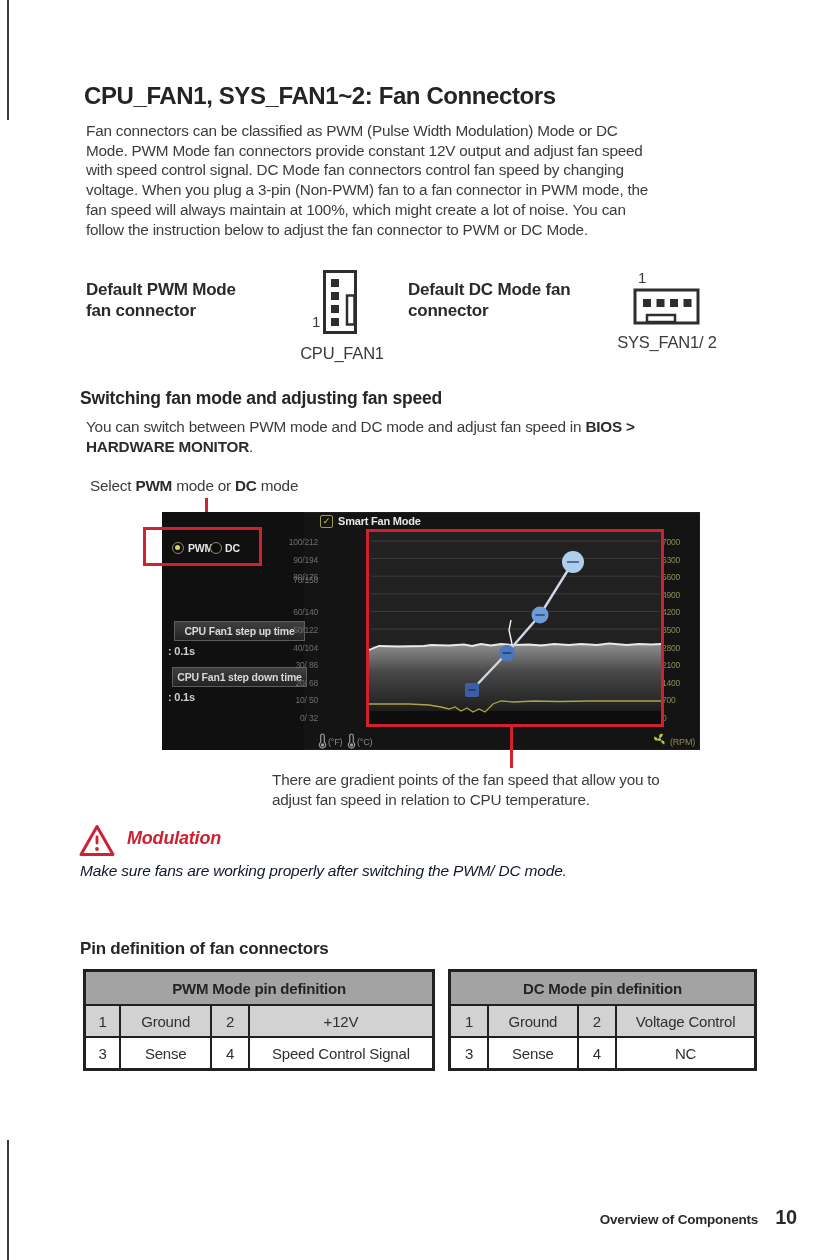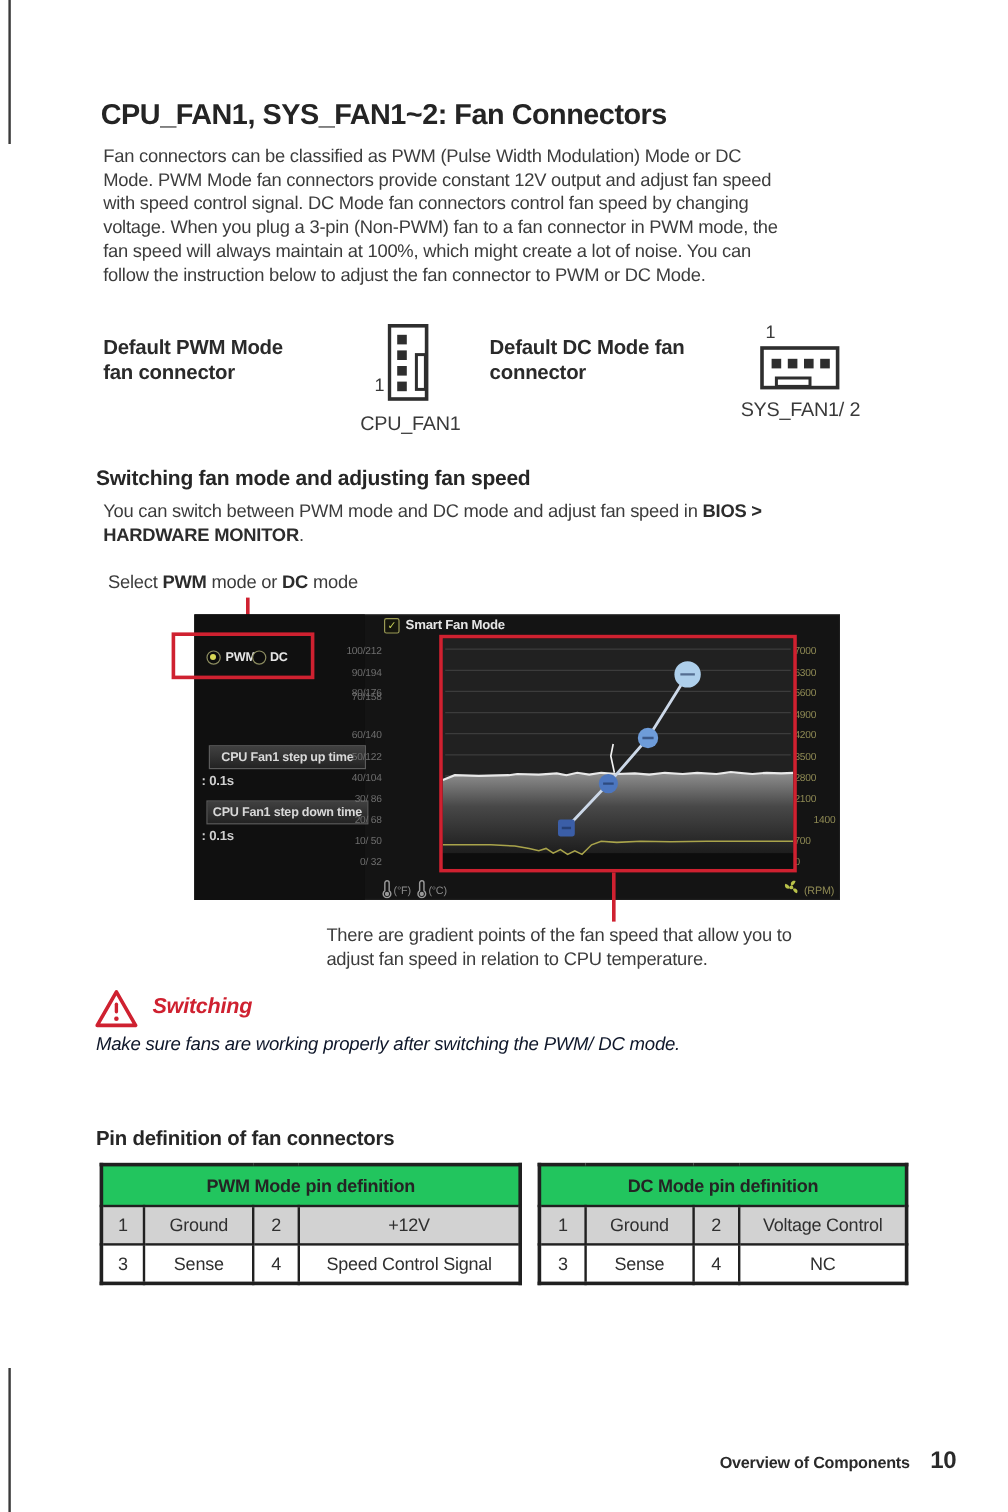--- a/index.html
+++ b/index.html
@@ -35,21 +35,21 @@
   .unit{position:absolute;font-size:9px;color:#8a8a8a;white-space:nowrap;}
   .unit.rpm{color:#8f8a54;}
   
   .caption{font-size:15.3px;line-height:20px;color:#3c3c3c;}
   .imp-head{font-size:18px;font-weight:700;font-style:italic;color:#cf2130;}
   .imp-body{font-size:15.5px;font-style:italic;color:#0f172a;}
   
   .pin-head{font-size:17px;font-weight:700;color:#262626;}
   table.pin{border-collapse:collapse;table-layout:fixed;border:3px solid #202020;background:#fff;}
   table.pin th{border:2px solid #202020;height:30px;font-size:15px;font-weight:700;color:#242424;
-               text-align:center;background:#22c55e;}
+               text-align:center;background:#a3a3a3;}
   table.pin td{border:2px solid #202020;height:30px;font-size:15px;color:#303030;text-align:center;
                padding:0 3px;white-space:nowrap;}
   table.pin tr.gray td{background:#d2d2d2;}
   .footer{position:absolute;top:1206px;right:43px;display:flex;align-items:baseline;gap:17px;}
   .footer .sec{font-size:13.5px;font-weight:700;color:#2a2a2a;}
   .footer .num{font-size:20px;font-weight:700;color:#2a2a2a;}
 </style>
 </head>
 <body>
 
@@ -143,21 +143,21 @@
       </div>
     <div class="axis-col axis-rpm abs" style="left:500px;top:0;width:26px;height:238px;">
         <div style="top: 25px;">7000</div>
         <div style="top: 42.6px;">6300</div>
         <div style="top: 60.2px;">5600</div>
         <div style="top: 77.8px;">4900</div>
         <div style="top: 95.4px;">4200</div>
         <div style="top: 113px;">3500</div>
         <div style="top: 130.6px;">2800</div>
         <div style="top: 148.2px;">2100</div>
-        <div style="top: 165.8px; margin-left: 16px;">1400</div>
+        <div style="top: 165.8px;">1400</div>
         <div style="top: 183.4px;">700</div>
         <div style="top: 201px;">0</div>
       </div>
 
     <div class="redbox" style="left:204px;top:17px;width:298px;height:198px;">
       <svg width="292" height="192" viewBox="0 0 292 192" preserveAspectRatio="none">
         <defs>
           <linearGradient id="areaGrad" x1="0" y1="0" x2="0" y2="1">
             <stop offset="0" stop-color="#8f8f8f"></stop>
             <stop offset="0.35" stop-color="#484848"></stop>
@@ -211,21 +211,21 @@
   <div class="abs caption" style="left:272px;top:770px;">
     <div>There are gradient points of the fan speed that allow you to</div>
     <div>adjust fan speed in relation to CPU temperature.</div>
   </div>
 
   <svg class="abs" style="left:78px;top:823px;" width="38" height="35" viewBox="0 0 38 35">
     <path d="M19 3.5 L35 31.5 H3 Z" fill="none" stroke="#cf2130" stroke-width="3" stroke-linejoin="round"></path>
     <rect x="17.6" y="12.5" width="2.8" height="9" rx="1.4" fill="#cf2130"></rect>
     <circle cx="19" cy="26" r="1.9" fill="#cf2130"></circle>
   </svg>
-  <div class="abs imp-head" style="left:127px;top:828px;">Switching</div>
+  <div class="abs imp-head" style="left:127px;top:828px;">Modulation</div>
   <div class="abs imp-body" style="left:80px;top:862px;width:710px;">Make sure fans are working properly after switching the PWM/ DC mode.</div>
 
   <div class="abs pin-head" style="left:80px;top:939px;">Pin definition of fan connectors</div>
 
   <table class="pin abs" style="left:83px;top:969px;width:352px;">
     <colgroup>
         <col style="width:35px">
         <col style="width:90px">
         <col style="width:37px">
         <col style="width:182px">

